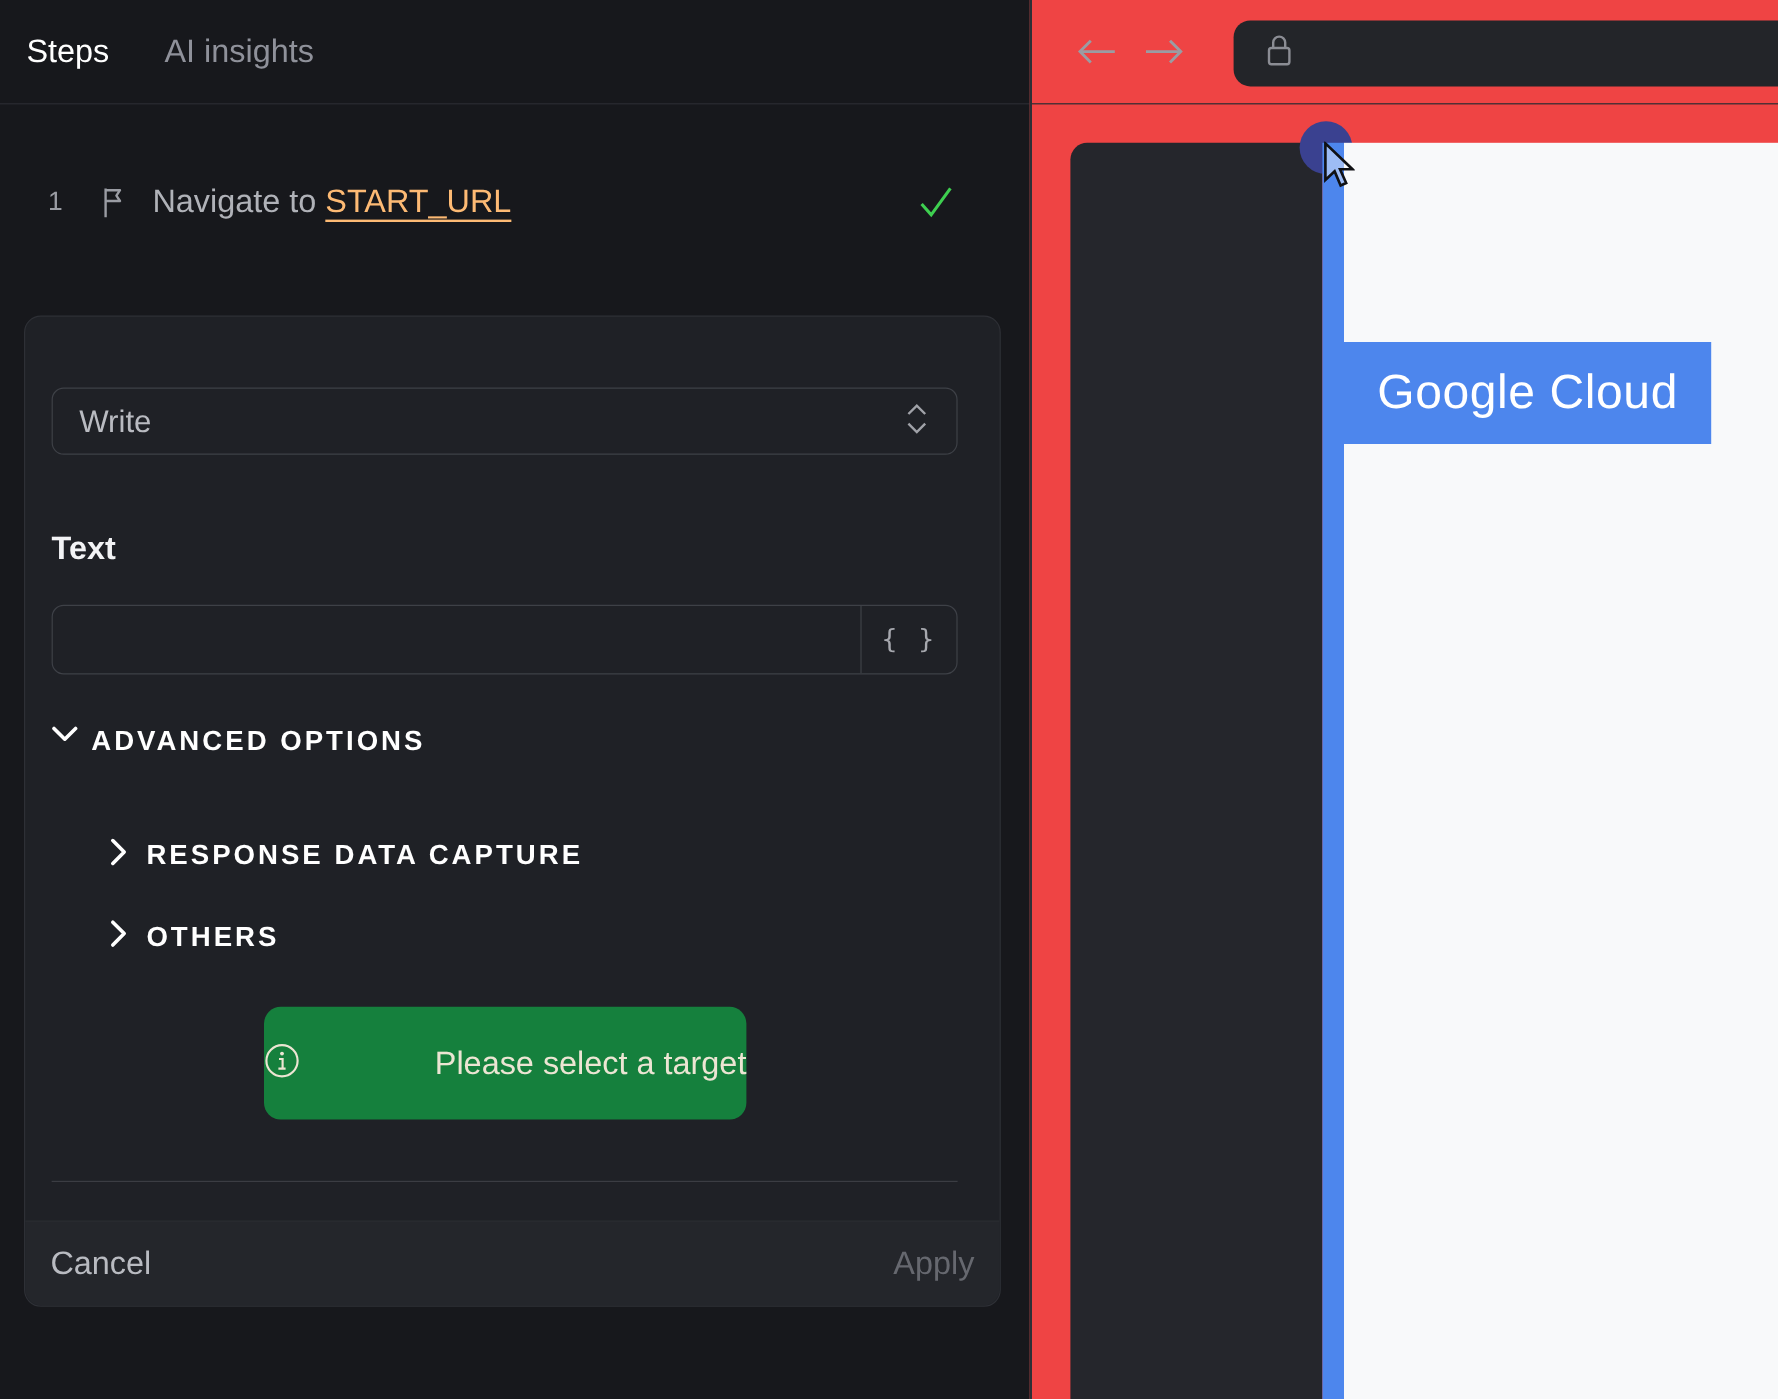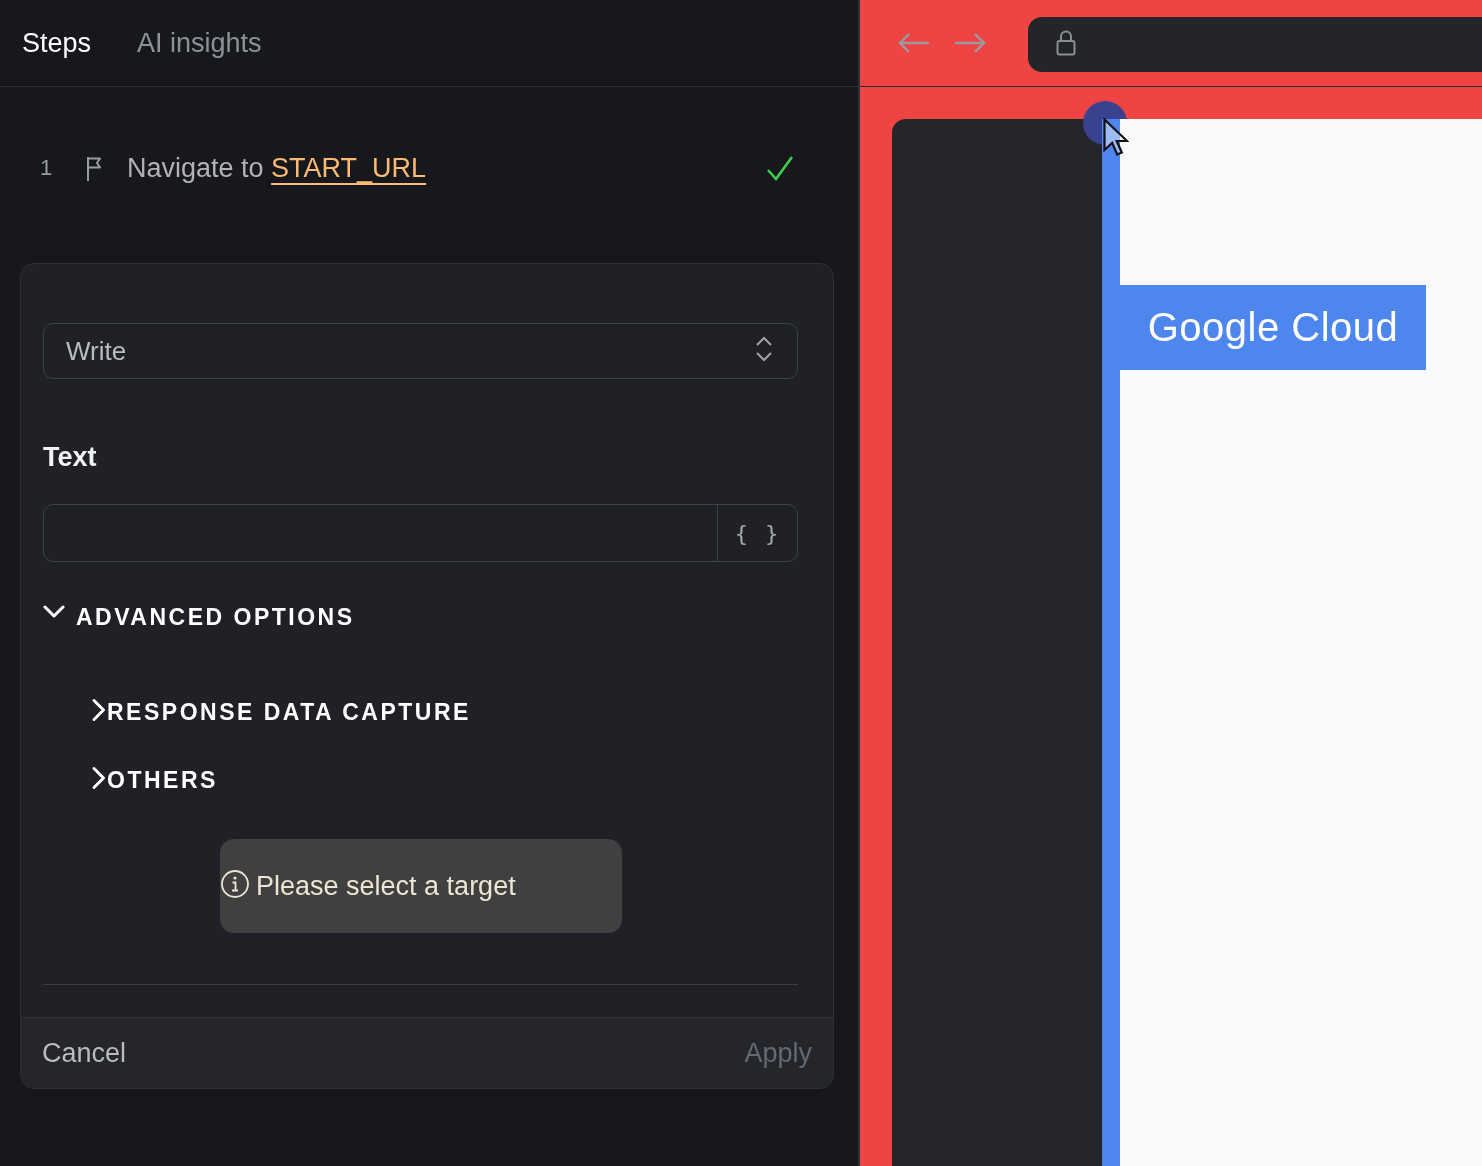--- a/index.html
+++ b/index.html
@@ -39,27 +39,27 @@
   .input-group input { flex:1; background:transparent; border:none; outline:none;
                  color:#d7d8dc; font-size:24px; padding:0 18px;
                  font-family:"Liberation Sans","DejaVu Sans",sans-serif; }
   .vars-btn { width:80px; border:none; border-left:1px solid #3e4147; background:transparent;
                  color:#a6a8ae; font-size:22px; letter-spacing:2px; cursor:pointer;
                  font-family:"DejaVu Sans Mono",monospace; }
 
   .adv-header { position:absolute; left:22px; top:340px; display:flex; align-items:flex-start;
                 gap:11px; cursor:pointer; }
   .caps { font-size:23px; font-weight:700; letter-spacing:2.5px; color:#ffffff; }
-  .sub-header { position:absolute; display:flex; align-items:center; cursor:pointer; }
+  .sub-header { position:absolute; display:flex; align-items:center; gap:15px; cursor:pointer; }
   .sub-rdc { left:70px; top:434px; }
   .sub-others { left:70px; top:502px; }
 
   .notice { position:absolute; left:199px; top:575px; width:402px; height:94px;
-            background:#404040; border-radius:14px; display:flex; align-items:center;
-            justify-content:flex-start; gap:6px; }
+            background:#15803d; border-radius:14px; display:flex; align-items:center;
+            justify-content:space-between; gap:21px; }
   .notice-text { font-size:27px; color:#ece5d3; }
 
   .card-divider { position:absolute; left:22px; top:720px; width:755px; height:1px;
                   background:#3b3d43; }
 
   .card-footer { position:absolute; left:0; bottom:0; width:100%; height:71px;
                  background:#24262b; border-top:1px solid #33353b;
                  border-radius:0 0 14px 14px; display:flex; align-items:center;
                  justify-content:space-between; padding:0 21px; }
   .btn-plain { background:none; border:none; font-size:27px; cursor:pointer;

